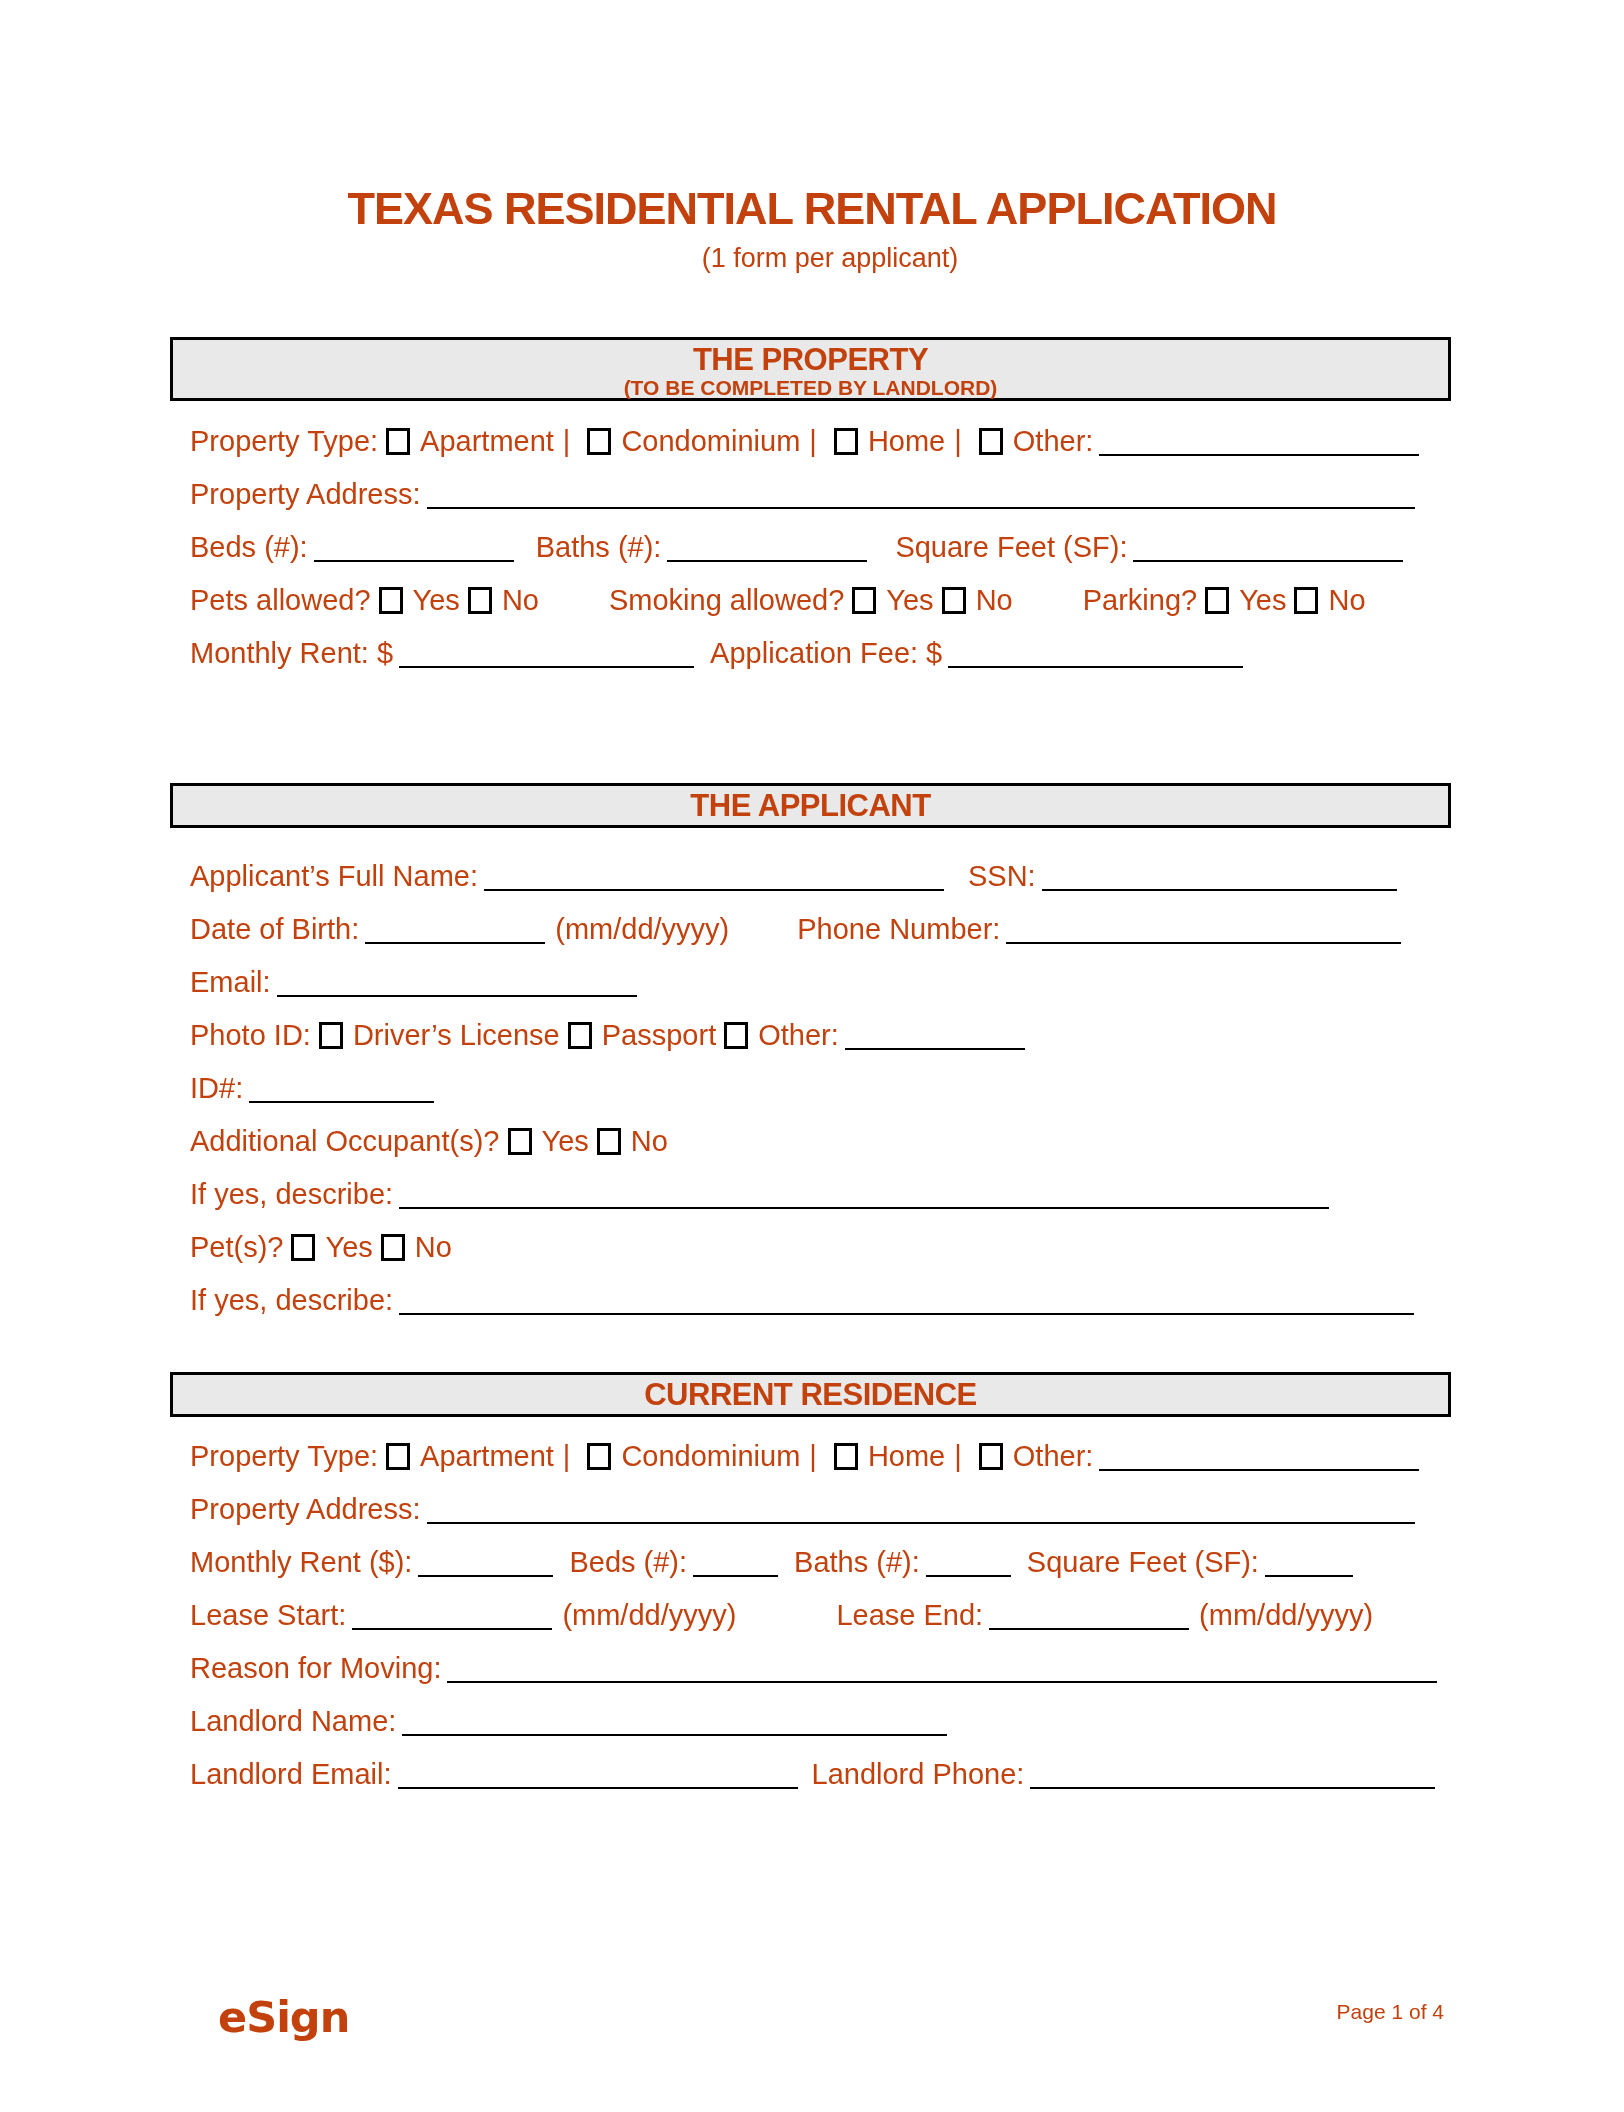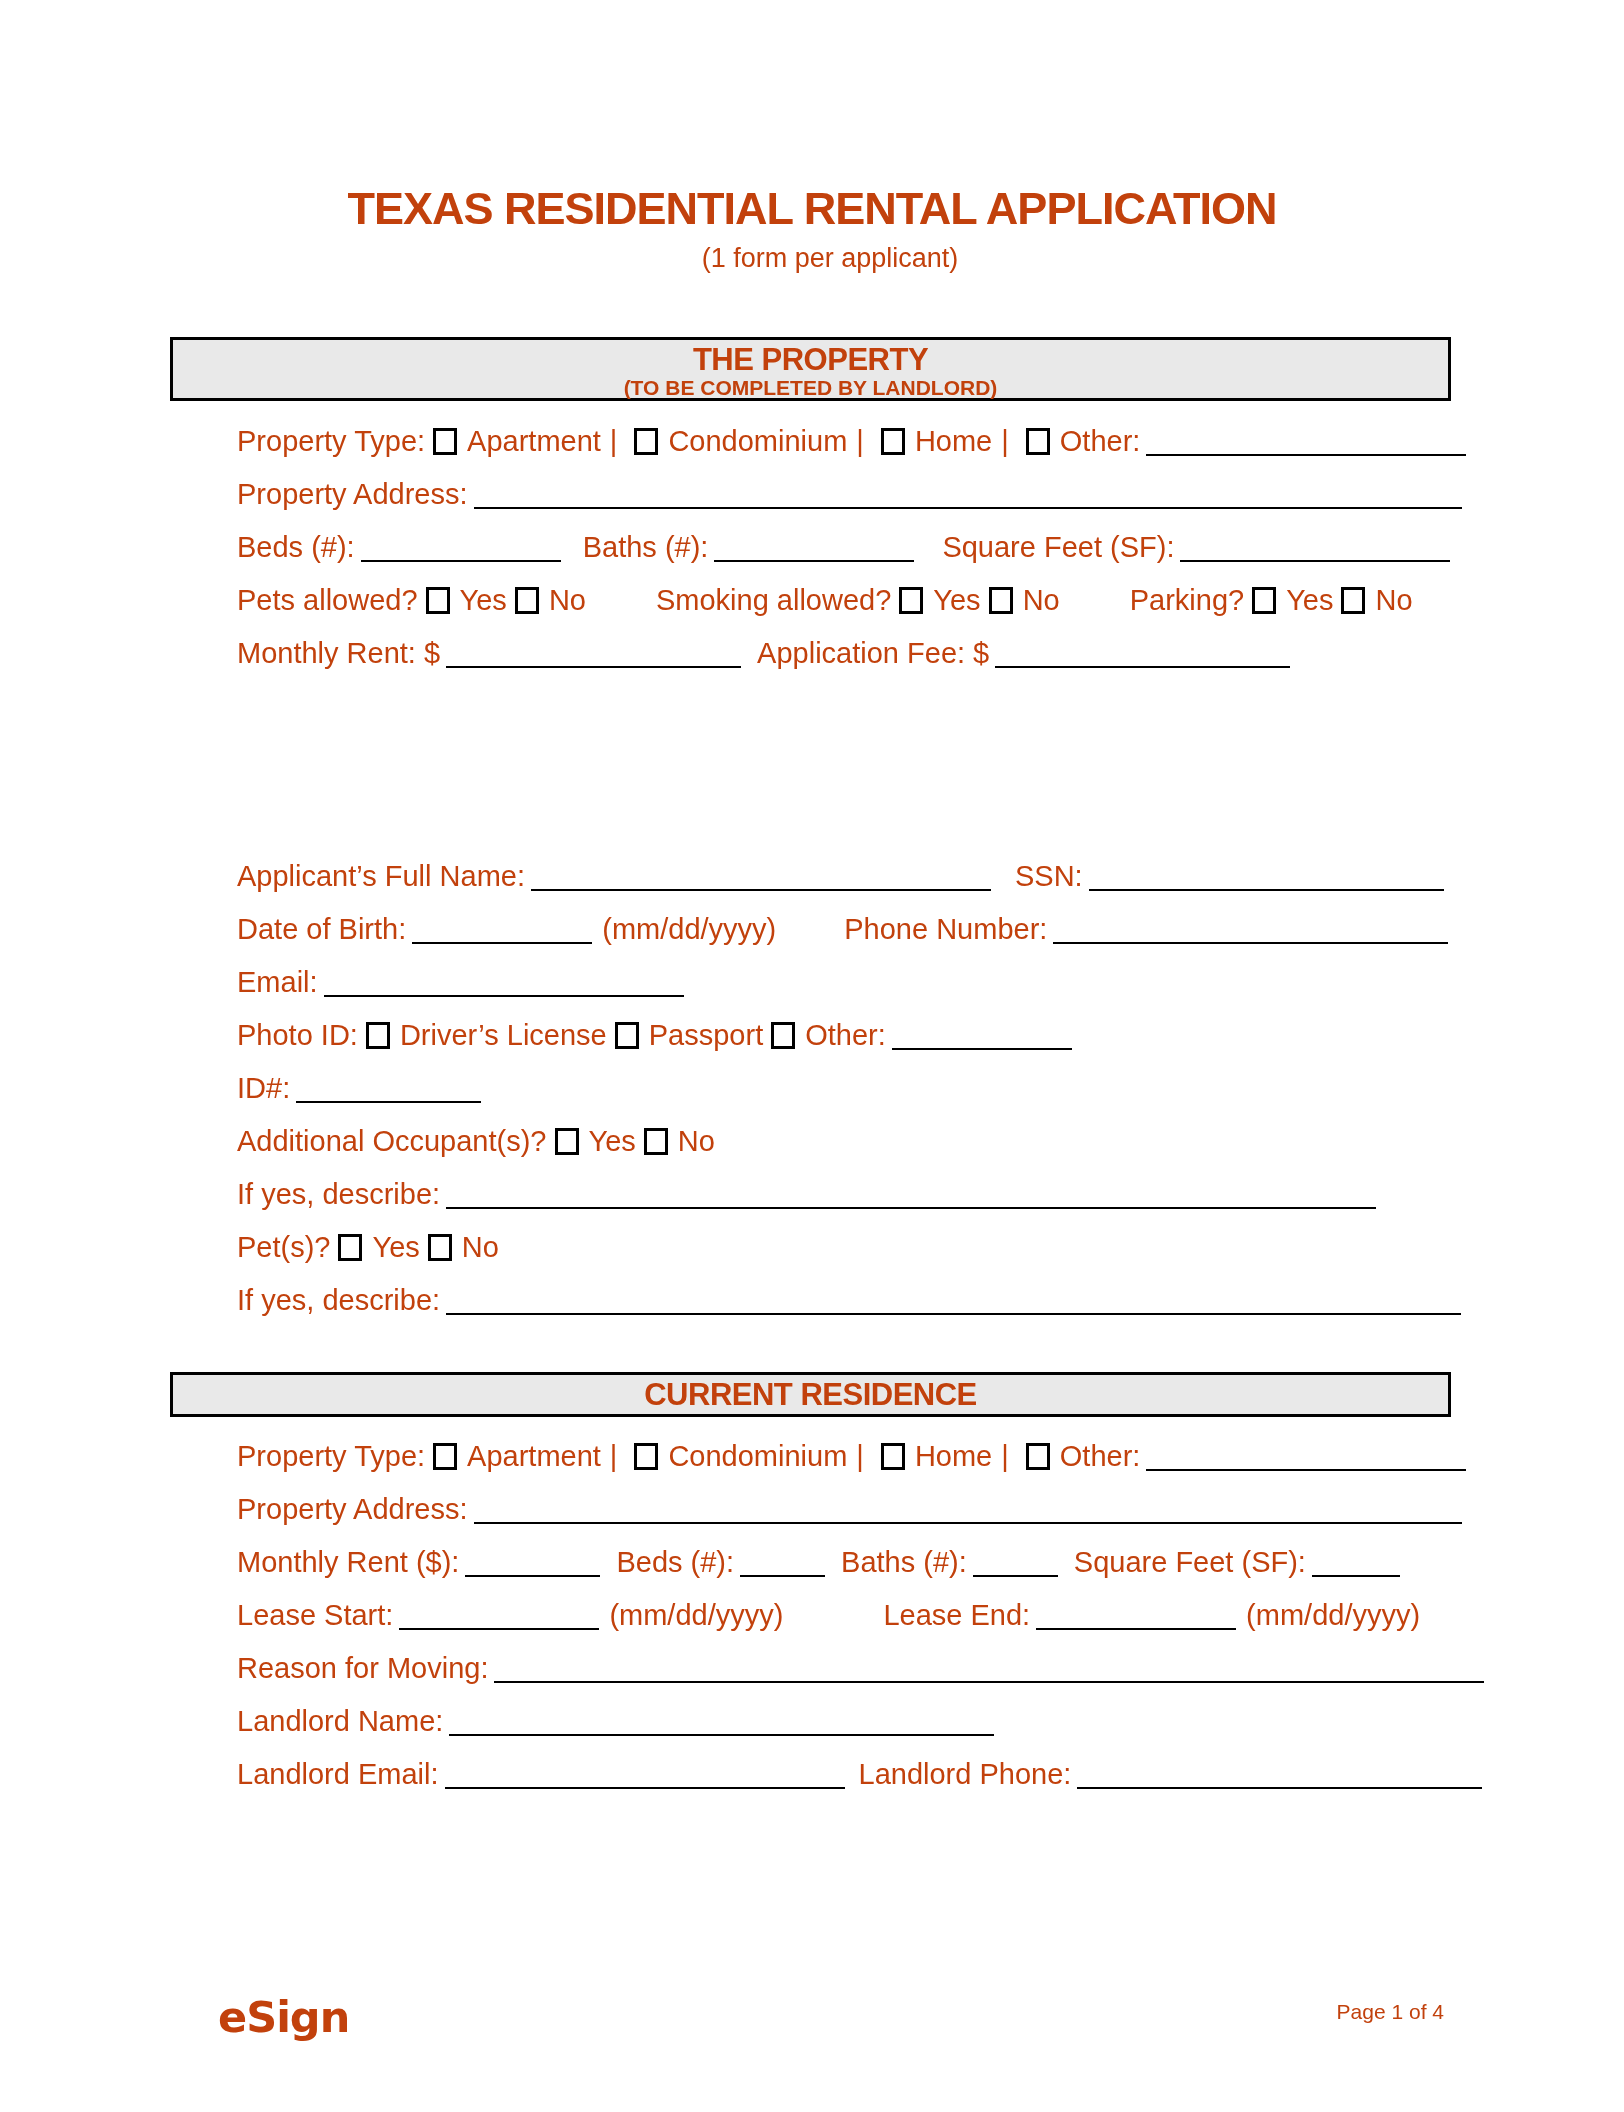--- a/index.html
+++ b/index.html
@@ -18,21 +18,21 @@
     position:absolute;top:243px;left:0;width:100%;
     text-align:center;font-size:27px;padding-left:18px;
   }
   .hdr{
     position:absolute;left:170px;width:1281px;box-sizing:border-box;
     background:#e9e9e9;border:3px solid #000;text-align:center;
   }
   .hdr-main{font-size:31px;font-weight:bold;letter-spacing:-0.5px;line-height:34px;}
   .hdr-sub{font-size:21px;font-weight:bold;line-height:22px;}
   .hdr-one{display:flex;align-items:center;justify-content:center;}
-  .rows{position:absolute;left:190px;margin-left:47px;}
+  .rows{position:absolute;left:190px;}
   .row{height:53px;line-height:53px;white-space:nowrap;font-size:29px;}
   .lbl{display:inline;}
   .cb{
     display:inline-block;width:24px;height:27px;
     border:3px solid #000;box-sizing:border-box;background:#fff;
     vertical-align:-4px;margin:0 10px 0 8px;
   }
   .line{
     display:inline-block;height:0;border-bottom:2px solid #000;
     vertical-align:-5px;margin-left:6px;
@@ -68,20 +68,23 @@
       <span class="lbl">Beds (#):</span><span class="line" style="width:200px;"></span><span class="lbl" style="margin-left:22px;">Baths (#):</span><span class="line" style="width:200px;"></span><span class="lbl" style="margin-left:28px;">Square Feet (SF):</span><span class="line" style="width:270px;"></span>
     </div>
     <div class="row">
       <span class="lbl">Pets allowed?</span><span class="cb"></span><span class="lbl">Yes</span><span class="cb"></span><span class="lbl">No</span><span class="lbl" style="margin-left:70px;">Smoking allowed?</span><span class="cb"></span><span class="lbl">Yes</span><span class="cb"></span><span class="lbl">No</span><span class="lbl" style="margin-left:70px;">Parking?</span><span class="cb"></span><span class="lbl">Yes</span><span class="cb"></span><span class="lbl">No</span>
     </div>
     <div class="row">
       <span class="lbl">Monthly Rent: $</span><span class="line" style="width:295px;"></span><span class="lbl" style="margin-left:16px;">Application Fee: $</span><span class="line" style="width:295px;"></span>
     </div>
   </div>
 
+  <div class="hdr hdr-one" style="top:783px;height:45px;">
+    <div class="hdr-main">THE APPLICANT</div>
+  </div>
 
   <div class="rows" style="top:850px;">
     <div class="row">
       <span class="lbl">Applicant’s Full Name:</span><span class="line" style="width:460px;"></span><span class="lbl" style="margin-left:24px;">SSN:</span><span class="line" style="width:355px;"></span>
     </div>
     <div class="row">
       <span class="lbl">Date of Birth:</span><span class="line" style="width:180px;"></span><span class="lbl" style="margin-left:10px;">(mm/dd/yyyy)</span><span class="lbl" style="margin-left:68px;">Phone Number:</span><span class="line" style="width:395px;"></span>
     </div>
     <div class="row">
       <span class="lbl">Email:</span><span class="line" style="width:360px;"></span>

